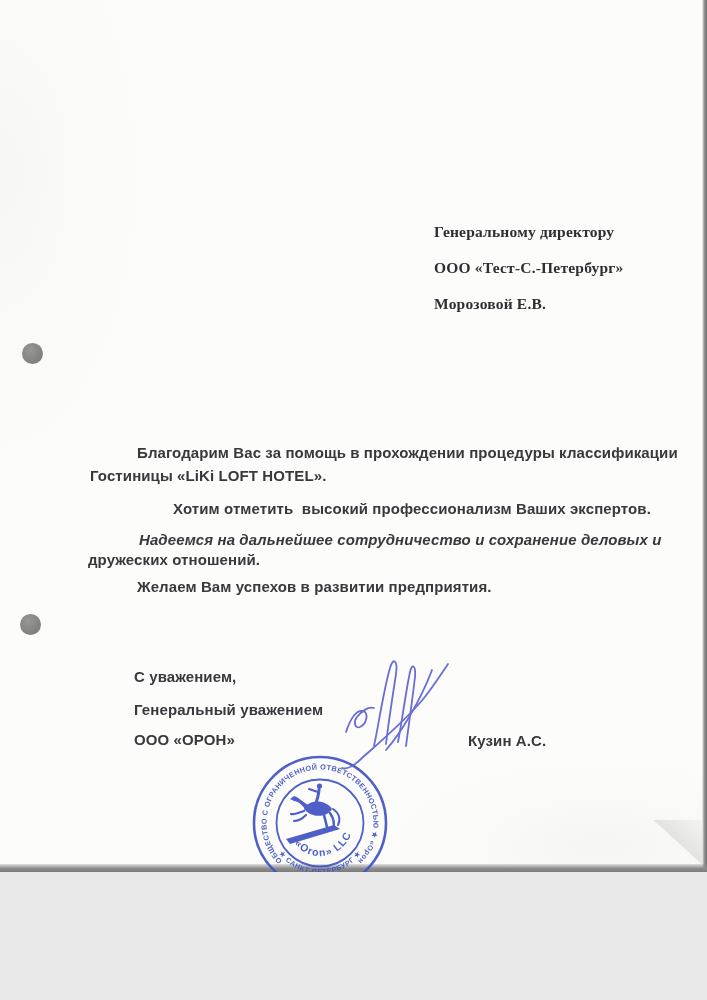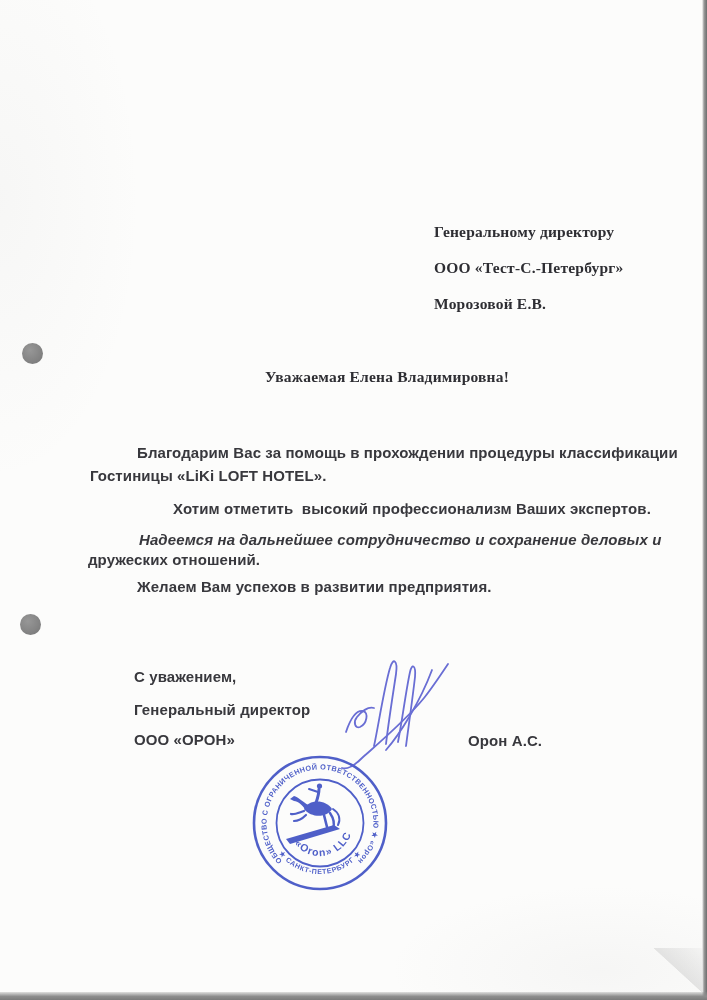--- a/index.html
+++ b/index.html
@@ -3,21 +3,21 @@
 <meta charset="utf-8">
 <style>
   html, body { margin: 0; padding: 0; }
   body {
     width: 707px; height: 1000px;
     font-family: "Liberation Sans", sans-serif;
     background: #e9e9e9;
   }
   .page {
     position: relative;
-    width: 707px; height: 1000px;
+    width: 707px; height: 872px;
     background:
       radial-gradient(ellipse 300px 120px at 85% 97%, rgba(190,190,190,0.10), rgba(0,0,0,0) 70%),
       radial-gradient(ellipse 200px 400px at 0% 20%, rgba(160,160,160,0.06), rgba(0,0,0,0) 70%),
       #fcfcfb;
     overflow: hidden;
   }
   
   .edge-right {
     position: absolute; top: 0; right: 0; width: 5px; height: 100%;
     background: linear-gradient(to right, rgba(110,110,110,0) 0%, #9a9a9a 40%, #6d6d6d 100%);
@@ -78,33 +78,32 @@
 
   <div class="hole hole-1"></div>
   <div class="hole hole-2"></div>
 
   <div class="addressee">
     <div class="addr-line serif-bold">Генеральному директору</div>
     <div class="addr-line serif-bold">ООО «Тест-С.-Петербург»</div>
     <div class="addr-line serif-bold">Морозовой Е.В.</div>
   </div>
 
-  <div class="tline serif-bold salutation">Уважаемая Елена Владимировна!</div>
 
   <div class="tline sans-bold bl0">Благодарим Вас за помощь в прохождении процедуры классификации</div>
   <div class="tline sans-bold bl1">Гостиницы «LiKi LOFT HOTEL».</div>
   <div class="tline sans-bold bl2">Хотим отметить  высокий профессионализм Ваших экспертов.</div>
   <div class="tline sans-bold bl3">Надеемся на дальнейшее сотрудничество и сохранение деловых и</div>
   <div class="tline sans-bold bl5">Желаем Вам успехов в развитии предприятия.</div>
   <div class="tline sans-bold bl4">дружеских отношений.</div>
 
   <div class="tline sans-bold cl0">С уважением,</div>
-  <div class="tline sans-bold cl1">Генеральный директор</div>
+  <div class="tline sans-bold cl1">Генеральный уважением</div>
   <div class="tline sans-bold cl2">ООО «ОРОН»</div>
-  <div class="tline sans-bold signer-name">Орон А.С.</div>
+  <div class="tline sans-bold signer-name">Кузин А.С.</div>
 
   <svg class="signature-svg" width="135" height="155" viewBox="0 0 135 155" xmlns="http://www.w3.org/2000/svg">
     <g fill="none" stroke="#5a5fd0" stroke-width="1.8" stroke-linecap="round" opacity="0.9">
       <path d="M 18 96 C 22 84 28 74 35 75 C 41 76 39 88 32 91 C 27 93 25 86 29 81 C 33 76 40 70 46 72"></path>
       <path d="M 46 110 C 50 92 56 52 62 32 C 65 21 70 24 68 38 C 64 64 60 90 58 108"></path>
       <path d="M 70 106 C 74 86 78 54 82 36 C 84 27 88 29 87 41 C 84 67 80 94 78 110"></path>
       <path d="M 14 132 C 20 134 28 128 34 122 C 52 106 78 84 96 62 C 104 52 112 40 120 28"></path>
       <path d="M 58 114 C 72 98 92 66 104 34"></path>
     </g>
   </svg>

